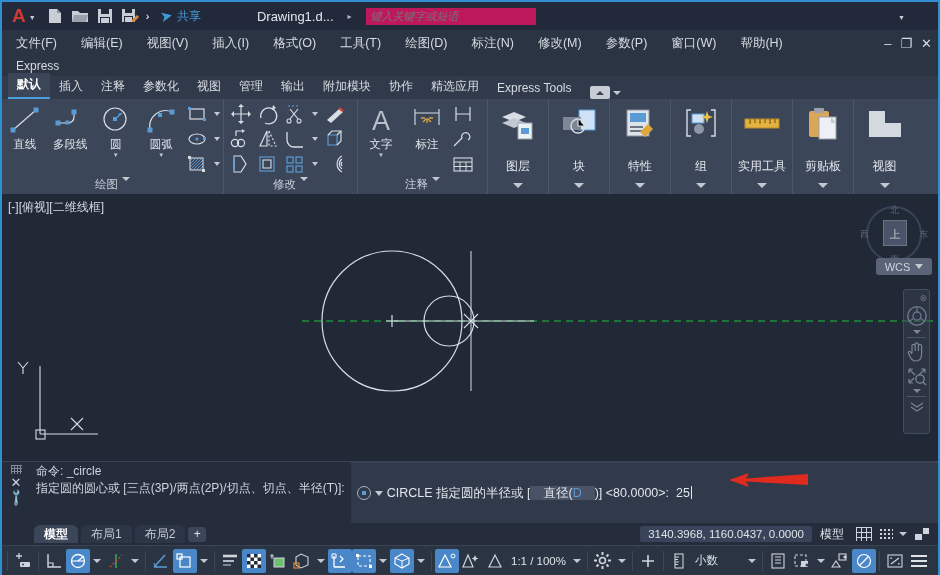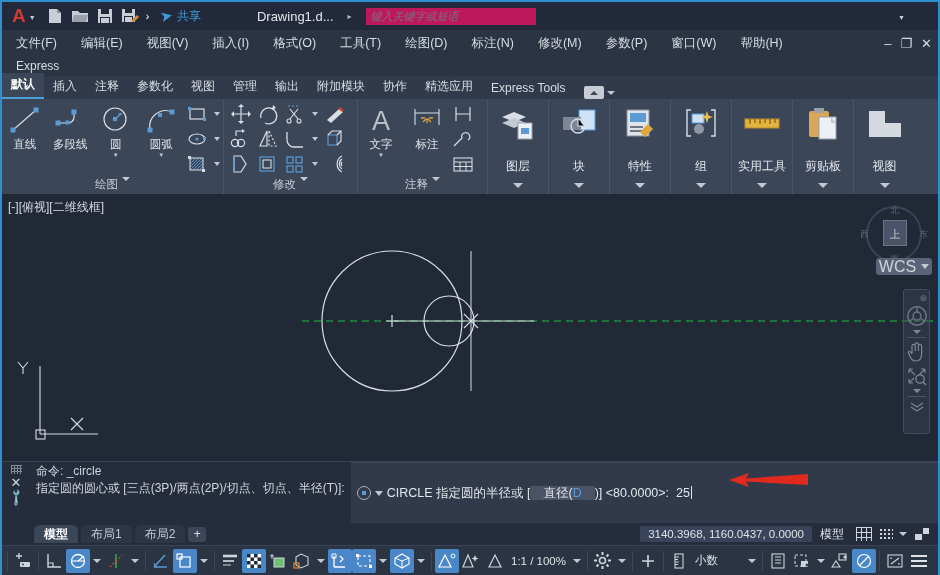--- a/index.html
+++ b/index.html
@@ -43,21 +43,21 @@
   
   .menubar { height:26px; background:#2b3442; display:flex; align-items:center; padding-left:14px; gap:24px;
              flex:0 0 26px; position:relative;}
   .menubar span { cursor:pointer; font-size:12.5px; color:#d7dce3;}
   .menubar .mright { position:absolute; right:6px; display:flex; gap:9px; align-items:center;}
   .menubar .mright b { font-weight:normal; font-size:13px; cursor:pointer;}
   .menubar2 { height:20px; background:#2b3442; display:flex; align-items:center; padding-left:14px; flex:0 0 20px;}
   .menubar2 span { font-size:12px; color:#d7dce3; cursor:pointer;}
 
   
-  .ribbon-tabs { height:23px; background:#313a4a; display:flex; align-items:flex-end; flex:0 0 23px;}
+  .ribbon-tabs { height:23px; background:#313a4a; display:flex; align-items:flex-end; padding-left:6px; flex:0 0 23px;}
   .rtab { padding:3px 9px 4px 9px; font-size:12px; color:#d7dce3; cursor:pointer;}
   .rtab.active { background:#3c4659; color:#ffffff; font-weight:bold; border-bottom:2px solid #4a9fd8;}
   .rtab-min { margin-left:10px; display:flex; align-items:center; gap:3px;}
   .minbox { width:20px;height:13px;background:#c7ccd5;border-radius:2px;position:relative;}
   .minbox:after{content:"";position:absolute;left:6px;top:5px;border-left:4px solid transparent;border-right:4px solid transparent;border-bottom:4px solid #3b4454;}
   .cd { width:0;height:0;border-left:4px solid transparent;border-right:4px solid transparent;border-top:4px solid #c3c8d1;}
 
   
   .ribbon { height:95px; background:#3c4659; display:flex; flex:0 0 95px; position:relative;}
   .panel { display:flex; flex-direction:column; justify-content:space-between; position:relative;
@@ -87,21 +87,21 @@
   
   .viewcube { position:absolute; right:10px; top:6px; width:68px; height:68px;}
   .vc-ring { position:absolute; left:6px; top:6px; width:56px; height:56px; border:2px solid #39445a; border-radius:50%;}
   .vc-face { position:absolute; left:23px; top:20px; width:24px; height:26px; background:#4a5468;
              border:1px solid #6a7489; color:#c5cbd6; font-size:11px; text-align:center; line-height:26px;}
   .vc-t{position:absolute;left:30px;top:4px;font-size:9px;color:#5d6679;}
   .vc-b{position:absolute;left:30px;bottom:2px;font-size:9px;color:#5d6679;}
   .vc-l{position:absolute;left:0px;top:28px;font-size:9px;color:#5d6679;}
   .vc-r{position:absolute;right:0px;top:28px;font-size:9px;color:#5d6679;}
   .wcs { position:absolute; right:6px; top:64px; width:56px; height:17px; background:#5a6377; border-radius:3px;
-         color:#cfd4dd; font-size:16px; display:flex; align-items:center; justify-content:center; gap:5px;}
+         color:#cfd4dd; font-size:11px; display:flex; align-items:center; justify-content:center; gap:5px;}
   .wcs .cd2 { width:0;height:0;border-left:4px solid transparent;border-right:4px solid transparent;border-top:5px solid #c3c8d1;}
   
   .navbar { position:absolute; right:8px; top:95px; width:27px; height:145px; background:#39425380;
             border:1px solid #444e61; border-radius:3px; display:flex; flex-direction:column; align-items:center;
             padding-top:4px; gap:3px;}
   .navbar .nclose{ font-size:9px; color:#6a7387; align-self:flex-end; margin-right:2px; line-height:8px;}
   .nsep { width:19px; height:1px; background:#4b5568; }
   .ndot { width:0;height:0;border-left:4px solid transparent;border-right:4px solid transparent;border-top:4px solid #7c8598;}
 
   

